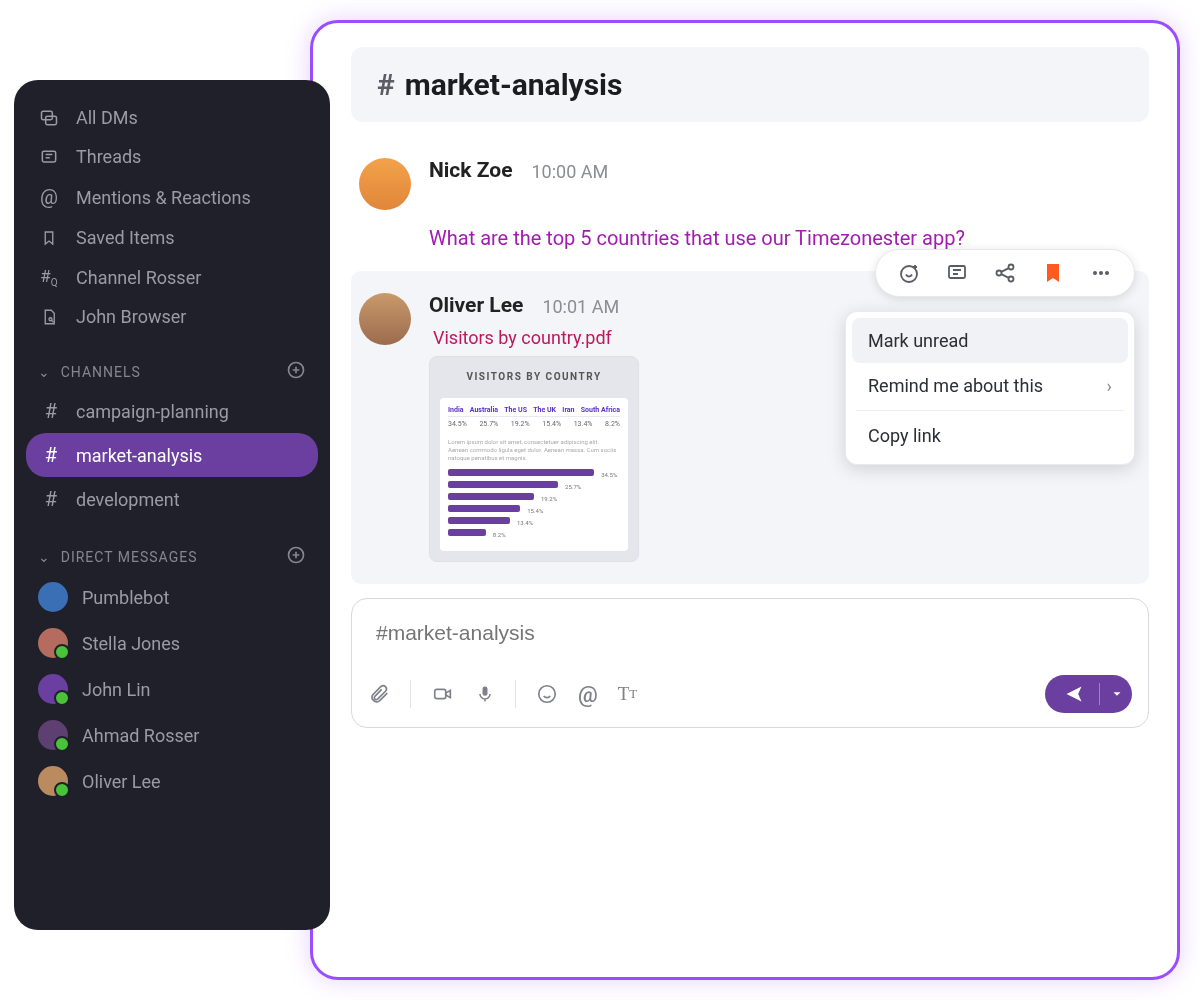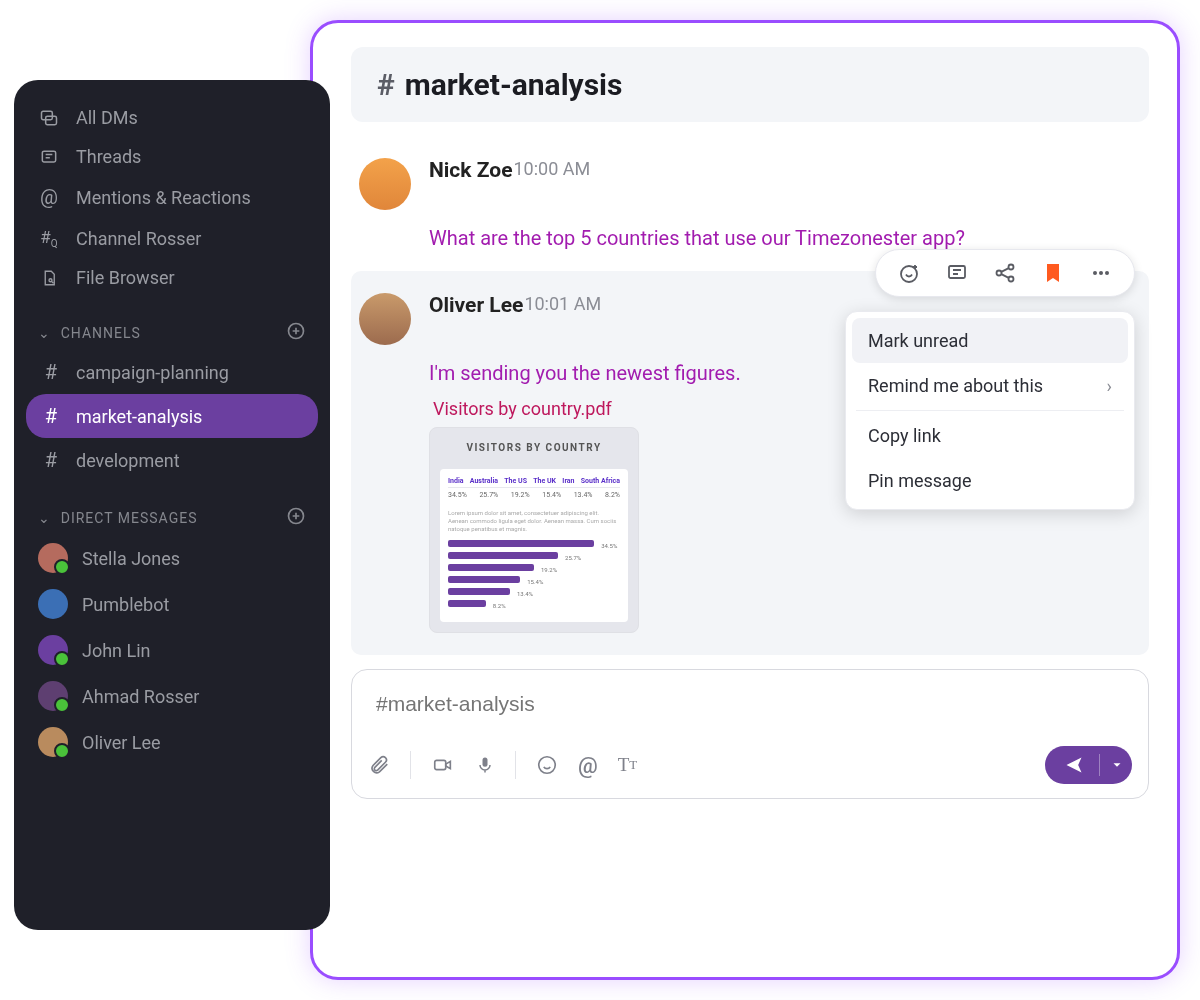--- a/index.html
+++ b/index.html
@@ -72,21 +72,21 @@
   align-items:center;
   gap:10px;
   margin-bottom:24px;
 }
 .channel-header .chash{font-size:30px;color:#5b5d66;font-weight:700;}
 .channel-header .cname{font-size:30px;font-weight:700;color:#1b1c22;}
 
 .msg{display:flex;gap:18px;padding:12px 8px 18px 8px;border-radius:10px;position:relative;}
 .msg.hl{background:#f3f5f8;}
 .mavatar{width:52px;height:52px;border-radius:50%;flex-shrink:0;}
-.mhead{display:flex;align-items:flex-start;gap:1px;margin-bottom:4px;}
+.mhead{display:flex;align-items:flex-end;gap:19px;margin-bottom:4px;}
 .mname{font-weight:700;font-size:21px;color:#222;}
 .mtime{font-size:18px;color:#8b8d95;}
 .mtext{font-size:20px;color:#a21caf;line-height:1.5;margin-top:41px;}
 .attachment{margin-top:10px;}
 .attname{color:#be185d;font-size:18px;margin-bottom:8px;margin-left:4px;}
 .attbox{width:210px;background:#e5e6ec;border-radius:8px;padding:10px;border:1px solid #dfe0e5;}
 .attinner{background:#fff;border-radius:4px;padding:8px 8px 10px;}
 .att-title{text-align:center;font-size:10px;letter-spacing:1.5px;color:#555;font-weight:700;margin:4px 0 16px;}
 .att-cols{display:flex;justify-content:space-between;font-size:7px;color:#5a2fc9;font-weight:700;border-bottom:1px solid #e8e8ee;padding-bottom:2px;}
 .att-vals{display:flex;justify-content:space-between;font-size:7px;color:#666;padding:3px 0 6px;}
@@ -206,32 +206,28 @@
           <span>Mark unread</span>
         </div>
       <div class="cm-item">
         <span>Remind me about this</span>
         <span style="color:#8b8d95;">›</span>
       </div>
       <div class="cm-div"></div>
       <div class="cm-item">
           <span>Copy link</span>
         </div>
-      <div class="cm-item">
-          <span>Pin message</span>
-        </div>
     </div>
 
     <div class="mavatar" style="background:linear-gradient(#c99a6b,#9c6b4e);"></div>
     <div style="flex:1;">
       <div class="mhead">
         <span class="mname">Oliver Lee</span>
         <span class="mtime">10:01 AM</span>
       </div>
-      <div class="mtext">I'm sending you the newest figures.</div>
 
       <div class="attachment">
         <div class="attname">Visitors by country.pdf</div>
         <div class="attbox">
           <div class="att-title">VISITORS BY COUNTRY</div>
           <div class="attinner">
             <div class="att-cols">
               <span>India</span>
               <span>Australia</span>
               <span>The US</span>
@@ -348,33 +344,41 @@
         <span>Threads</span>
       </div>
       <div class="sb-row">
         <span class="sb-ico">
           <span style="font-size:20px;">@</span>
         </span>
         <span>Mentions &amp; Reactions</span>
       </div>
       <div class="sb-row">
         <span class="sb-ico">
+          <svg width="18" height="20" viewBox="0 0 24 24" fill="none" stroke="currentColor" stroke-width="1.8">
+            <path d="M7 4h10v16l-5-4-5 4z"></path>
+          </svg>
+        </span>
+        <span>Saved Items</span>
+      </div>
+      <div class="sb-row">
+        <span class="sb-ico">
           <span style="font-size:17px;">#<sub style="font-size:10px;">Q</sub></span>
         </span>
         <span>Channel Rosser</span>
       </div>
       <div class="sb-row">
         <span class="sb-ico">
           <svg width="18" height="20" viewBox="0 0 24 24" fill="none" stroke="currentColor" stroke-width="1.8">
             <path d="M7 3h8l4 4v14H7z"></path>
             <circle cx="14" cy="15" r="2"></circle>
             <path d="M16 17l2 2"></path>
           </svg>
         </span>
-        <span>File Browser</span>
+        <span>John Browser</span>
       </div>
     </div>
 
   <div class="sb-section">
     <span class="sb-section-left">
       <span>⌄</span>
       <span>CHANNELS</span>
     </span>
     <span class="sb-add">
       <svg width="20" height="20" viewBox="0 0 24 24" fill="none" stroke="currentColor" stroke-width="2">
@@ -405,26 +409,26 @@
     </span>
     <span class="sb-add">
       <svg width="20" height="20" viewBox="0 0 24 24" fill="none" stroke="currentColor" stroke-width="2">
           <circle cx="12" cy="12" r="9"></circle>
           <path d="M12 8v8M8 12h8"></path>
         </svg>
     </span>
   </div>
   <div id="sb-dms">
       <div class="dm-row">
+        <span class="avatar" style="background:#3b6fb5;"></span>
+        <span>Pumblebot</span>
+      </div>
+      <div class="dm-row">
         <span class="avatar online" style="background:#b56b5e;"></span>
         <span>Stella Jones</span>
-      </div>
-      <div class="dm-row">
-        <span class="avatar" style="background:#3b6fb5;"></span>
-        <span>Pumblebot</span>
       </div>
       <div class="dm-row">
         <span class="avatar online" style="background:#6b3fa0;"></span>
         <span>John Lin</span>
       </div>
       <div class="dm-row">
         <span class="avatar online" style="background:#5e3f71;"></span>
         <span>Ahmad Rosser</span>
       </div>
       <div class="dm-row">

